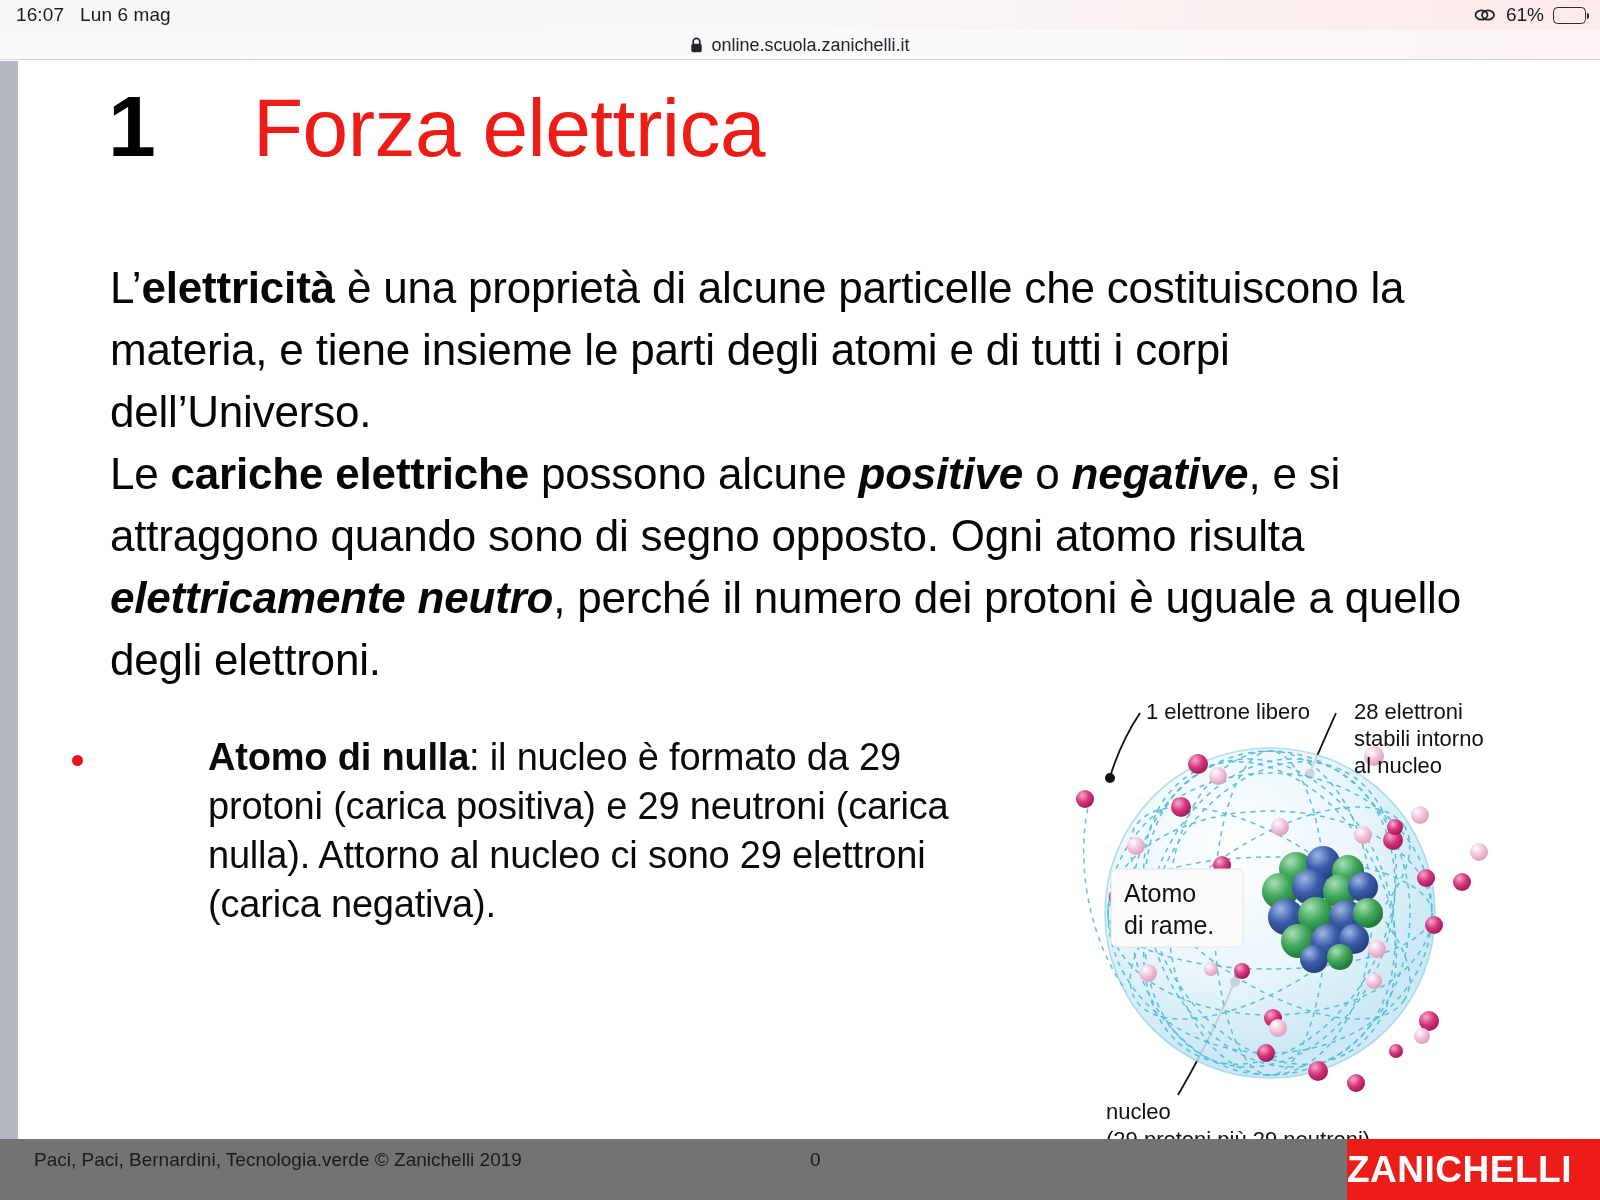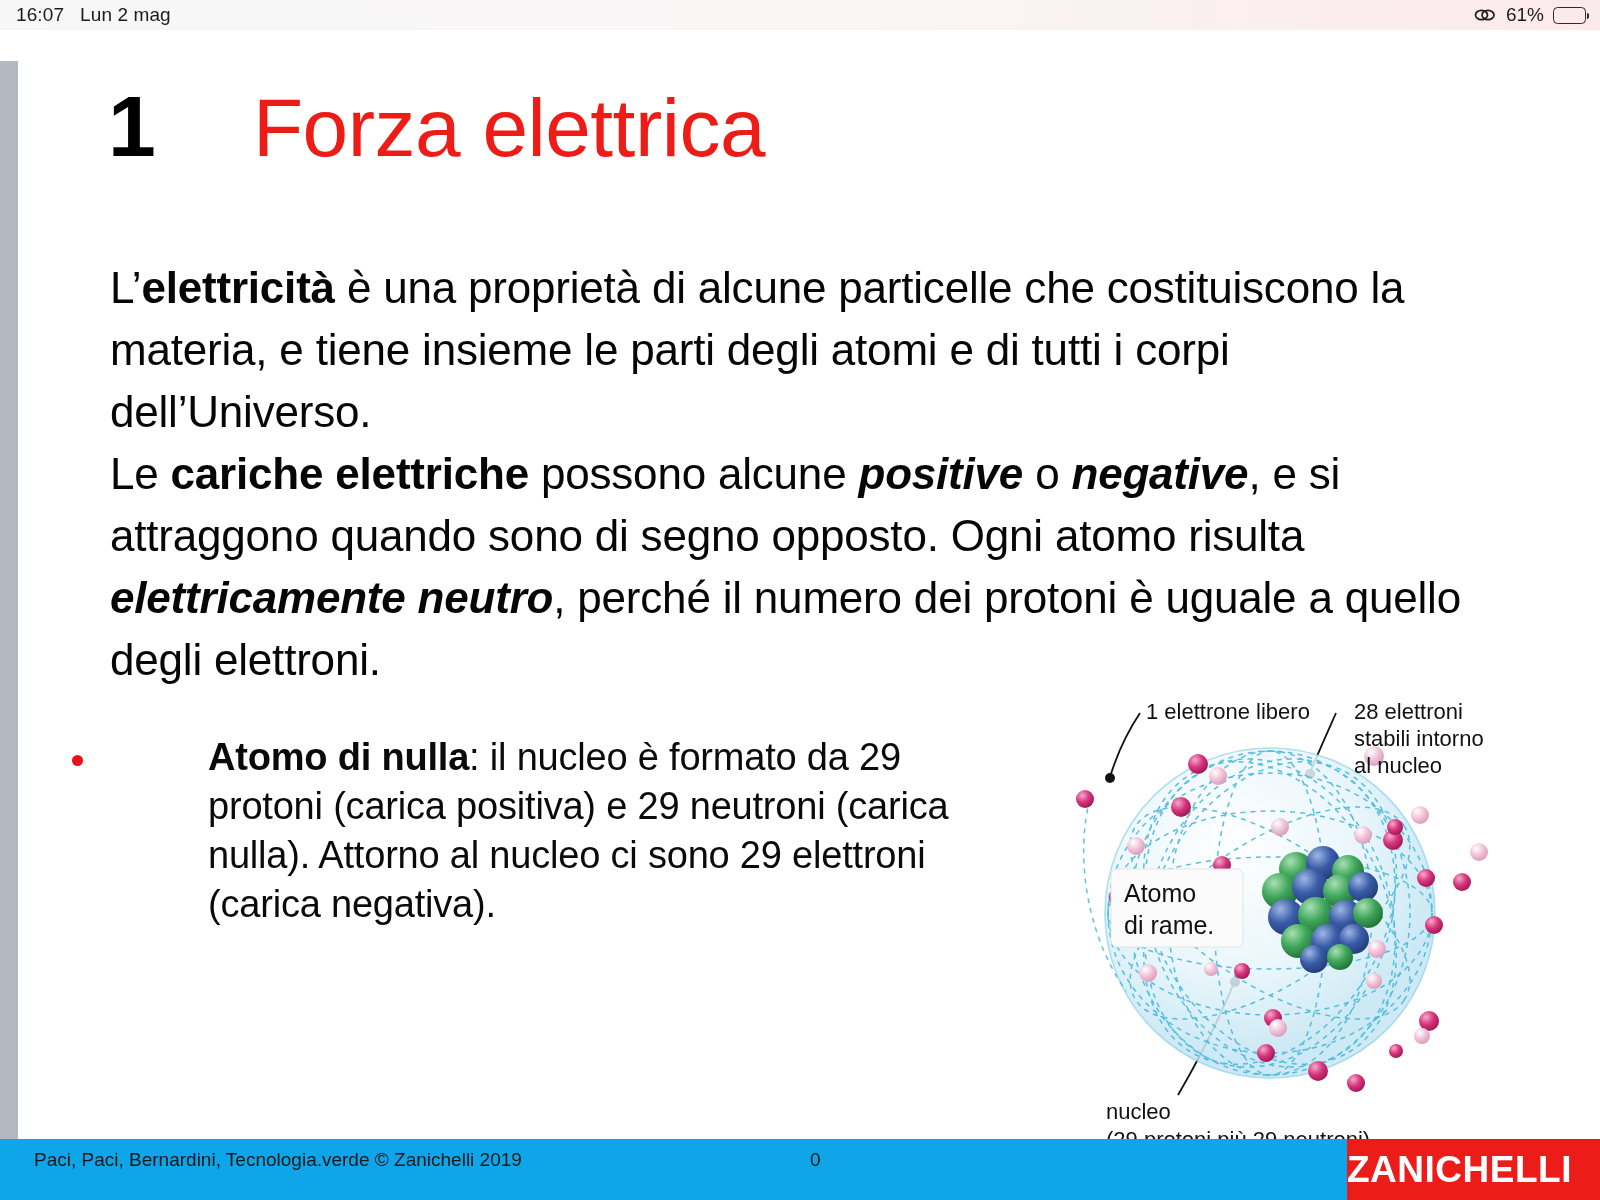--- a/index.html
+++ b/index.html
@@ -218,21 +218,21 @@
   }
   .figure svg { display: block; }
 
   
   .footer {
     position: absolute;
     left: 0;
     top: 1139px;
     width: 1600px;
     height: 61px;
-    background: #0ea5e9;
+    background: #737373;
     z-index: 20;
   }
   .footer-credit {
     position: absolute;
     left: 34px;
     top: 10px;
     font-size: 19px;
     color: #1a1a1a;
     font-family: "Liberation Sans", sans-serif;
   }
@@ -263,36 +263,47 @@
   }
 </style>
 </head>
 <body>
 
 <div id="screen">
 
   <div class="statusbar">
     <div class="sb-left">
       <span>16:07</span>
-      <span>Lun 2 mag</span>
+      <span>Lun 6 mag</span>
     </div>
     <div class="sb-right">
       <span>
         <svg class="chain-icon" viewBox="0 0 24 16">
           <ellipse cx="8.5" cy="8" rx="6" ry="4.6" fill="none" stroke="#1c1c1e" stroke-width="1.7"></ellipse>
           <ellipse cx="15" cy="8" rx="6" ry="4.6" fill="none" stroke="#1c1c1e" stroke-width="1.7"></ellipse>
         </svg>
       </span>
       <span>61%</span>
       <span class="battery">
         <span class="fill" style="width:61%"></span>
       </span>
     </div>
   </div>
 
+  <div class="urlbar">
+    <div class="urlbar-inner">
+      <span>
+        <svg class="lock-icon" viewBox="0 0 13 16">
+          <path d="M3.2 7V4.6a3.3 3.3 0 0 1 6.6 0V7" fill="none" stroke="#23252a" stroke-width="1.7"></path>
+          <rect x="1.3" y="6.8" width="10.4" height="8.4" rx="1.8" fill="#23252a"></rect>
+        </svg>
+      </span>
+      <span>online.scuola.zanichelli.it</span>
+    </div>
+  </div>
 
   <div class="page">
     <div class="left-gutter"></div>
     <div class="scroll-thumb"></div>
 
     <div class="slide">
 
       <div class="title-row">
         <div class="title-num">1</div>
         <div class="title-text">Forza elettrica</div>

